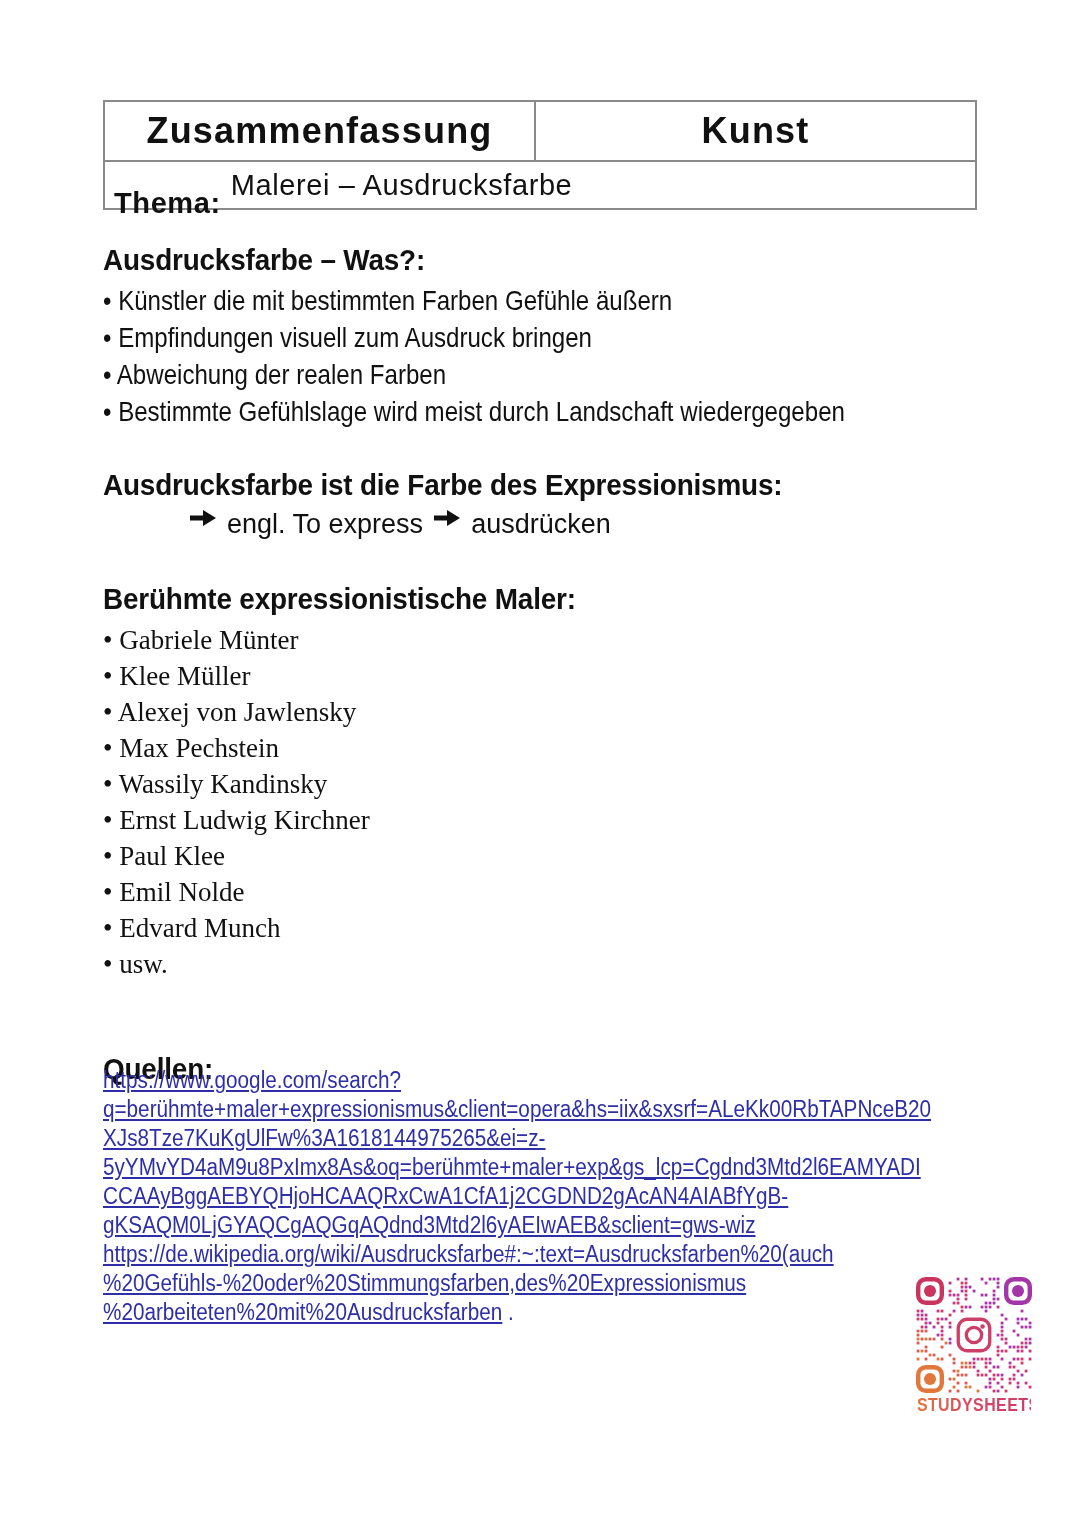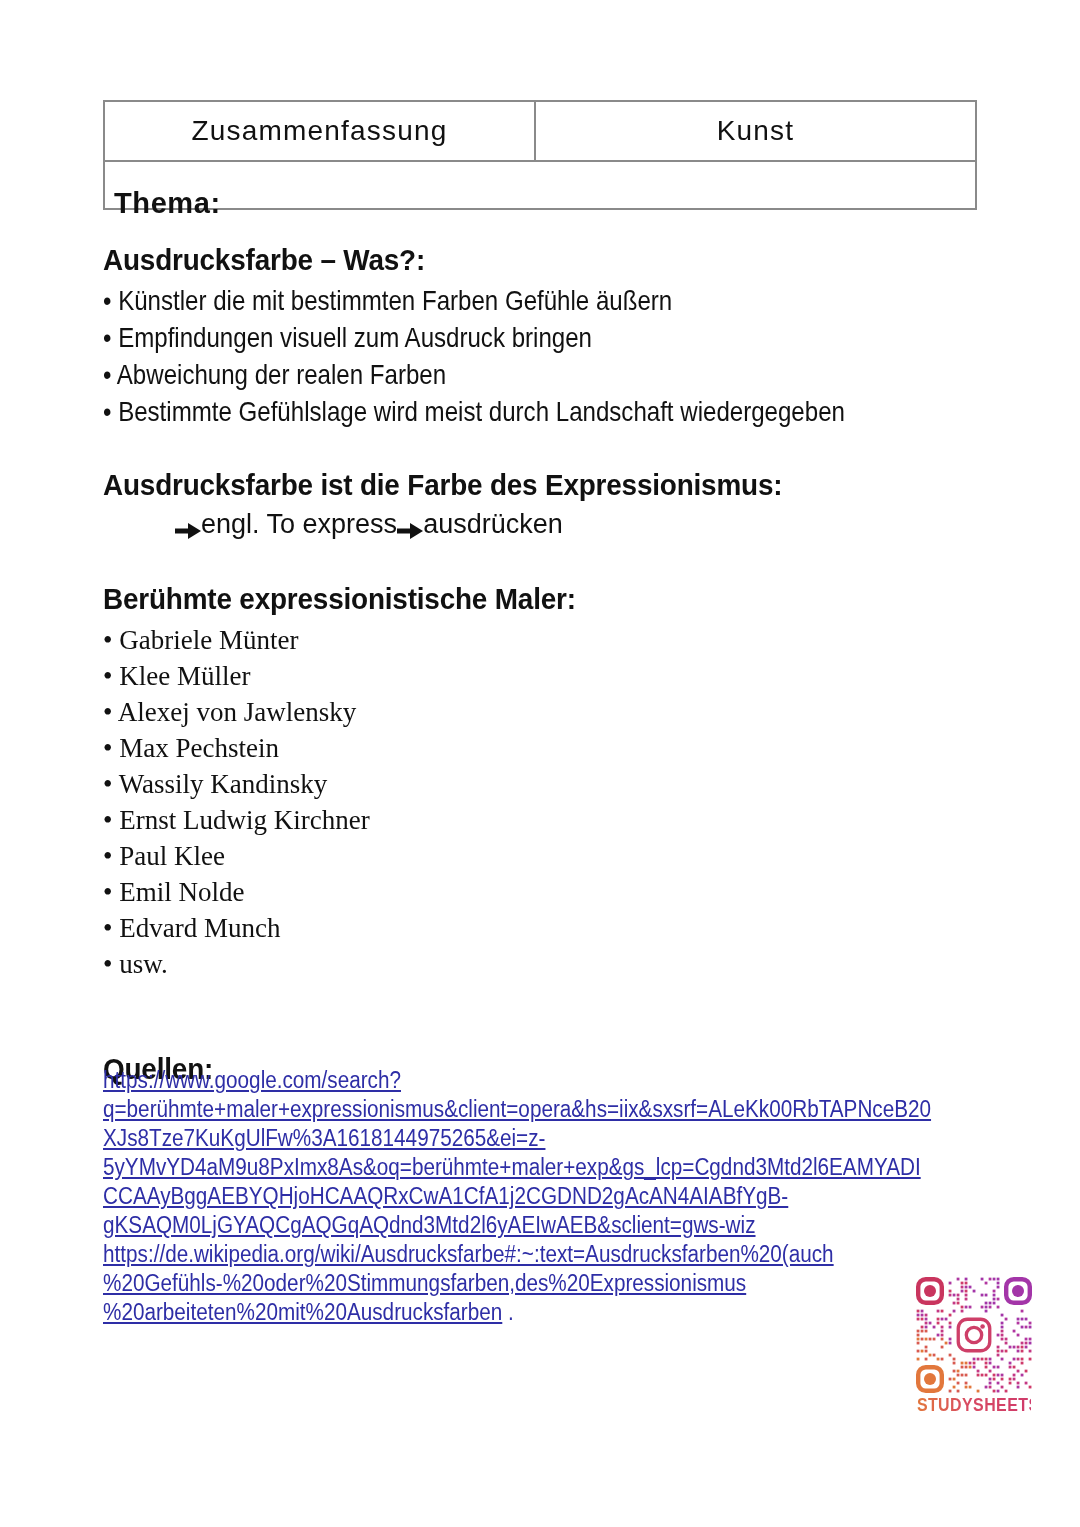--- a/index.html
+++ b/index.html
@@ -5,43 +5,43 @@
   html,body{margin:0;padding:0;background:#ffffff;}
   body{width:1080px;height:1527px;position:relative;overflow:hidden;
        font-family:"Liberation Sans","DejaVu Sans",sans-serif;color:#111111;}
   .sheet{position:absolute;inset:0;background:#ffffff;}
 
   
   .doc-table{position:absolute;left:103px;top:100px;width:870px;border:2px solid #8a8a8a;background:#fff;}
   .t-row1{display:flex;height:58px;border-bottom:2px solid #8a8a8a;}
   .t-c1{width:429px;border-right:2px solid #8a8a8a;display:flex;align-items:center;justify-content:center;}
   .t-c2{flex:1;display:flex;align-items:center;justify-content:center;border-radius:8px;}
-  .t-title{font-size:28px;font-weight:normal;letter-spacing:1.2px;}
+  .t-title{font-size:36px;font-weight:bold;letter-spacing:1.2px;}
   .t-row2{height:46px;display:flex;align-items:center;padding-left:9px;font-size:29px;letter-spacing:0.6px;}
   .t-row2 .lbl{font-weight:bold;margin-right:10px;margin-top:37px;}
 
   
   .sec-h{position:absolute;left:103px;font-size:30px;font-weight:bold;white-space:nowrap;
          transform:scaleX(0.93);transform-origin:0 0;letter-spacing:-0.2px;}
   #h-was{top:243px;}
   #h-expr{top:468px;}
   #h-maler{top:582px;}
   #h-quellen{top:1052px;}
 
   
   .blist{position:absolute;left:103px;top:282px;font-size:28px;
          transform:scaleX(0.86);transform-origin:0 0;}
   .blist .row{line-height:37px;white-space:nowrap;}
   .plist{position:absolute;left:103px;top:622px;font-size:27px;font-family:Liberation Serif, serif;}
   .plist .row{line-height:36px;white-space:nowrap;}
   .row[data-name="list-item"]::before{content:"• ";}
 
   
-  .arrow-line{position:absolute;left:175px;top:509px;display:flex;align-items:flex-end;
-              gap:0;font-size:27px;white-space:nowrap;}
+  .arrow-line{position:absolute;left:190px;top:509px;display:flex;align-items:flex-start;
+              gap:11px;font-size:27px;white-space:nowrap;}
   .arrow-ic{width:26px;height:18px;display:inline-block;}
 
   
   .links{position:absolute;left:103px;top:1066px;width:920px;}
   .link{display:block;color:#2e2ea6;font-size:23px;text-decoration:none;cursor:pointer;}
   .lnk{display:block;line-height:29px;white-space:nowrap;transform:scaleX(0.9);
        transform-origin:0 0;text-decoration:underline;}
   .lnk-row{display:block;line-height:29px;white-space:nowrap;transform:scaleX(0.9);transform-origin:0 0;}
   .lnk-row .u{text-decoration:underline;}
   .lnk-row .np{text-decoration:none;}
@@ -67,20 +67,21 @@
     <div class="t-row1" data-name="header-table-row-titles">
       <div class="t-c1" data-name="table-cell-doc-type">
         <span class="t-title" data-name="doc-type-title">Zusammenfassung</span>
       </div>
       <div class="t-c2" data-name="table-cell-subject">
         <span class="t-title" data-name="subject-title">Kunst</span>
       </div>
     </div>
     <div class="t-row2" data-name="table-cell-thema">
       <span class="lbl" data-name="thema-label">Thema:</span>
+      <span data-name="thema-value">Malerei – Ausdrucksfarbe</span>
     </div>
   </div>
 
   <div class="sec-h" id="h-was" data-name="section-heading-was">Ausdrucksfarbe – Was?:</div>
   <div class="blist" data-name="was-bullet-list">
     <div class="row" data-name="list-item">Künstler die mit bestimmten Farben Gefühle äußern</div>
     <div class="row" data-name="list-item">Empfindungen visuell zum Ausdruck bringen</div>
     <div class="row" data-name="list-item">Abweichung der realen Farben</div>
     <div class="row" data-name="list-item">Bestimmte Gefühlslage wird meist durch Landschaft wiedergegeben</div>
   </div>

